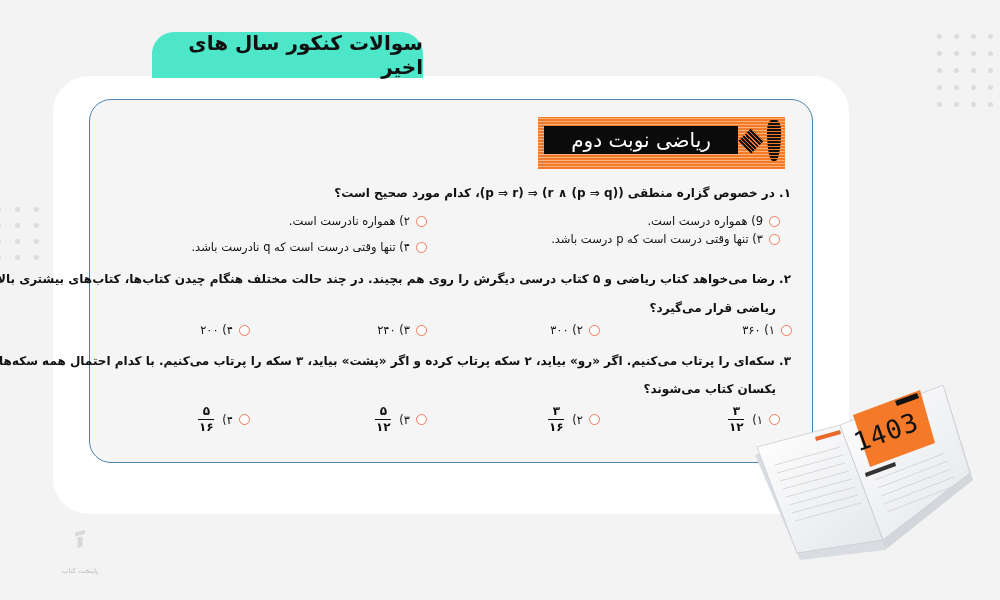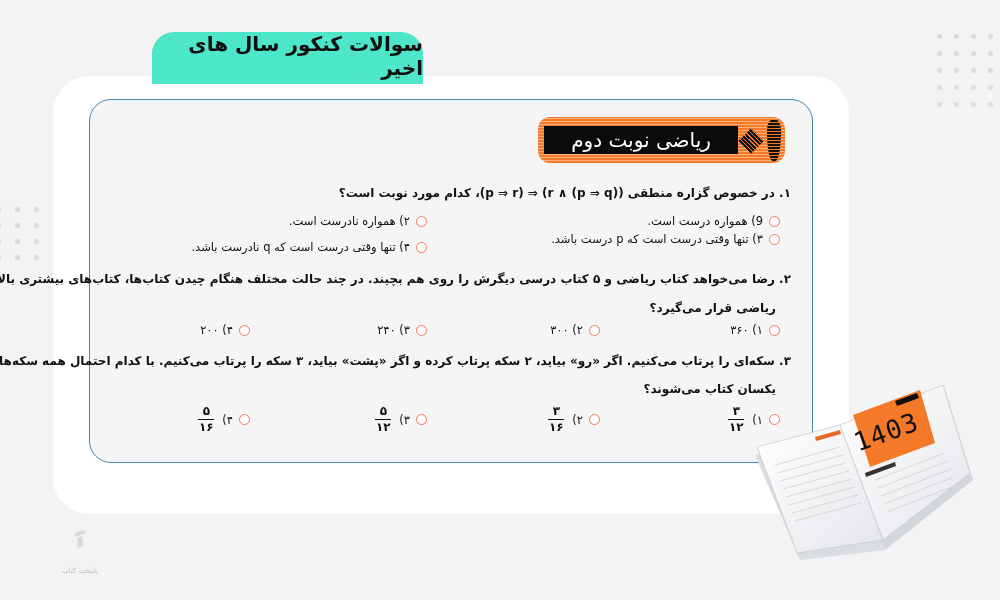--- a/index.html
+++ b/index.html
@@ -17,24 +17,24 @@
     .dots span {
       width: 5px; height: 5px; border-radius: 50%;
       background: #dcdcdc; display: block;
     }
     .dots-tr { left: 937px; top: 34px; grid-template-columns: repeat(4, 17px); grid-auto-rows: 17px; }
     .dots-l { left: -4px; top: 207px; grid-template-columns: repeat(3, 19px); grid-auto-rows: 16px; }
 
     .title-tab {
       position: absolute;
       left: 152px; top: 32px;
-      width: 271px; height: 52px;
+      width: 271px; height: 46px;
       background: #4de6c8;
       border-radius: 22px 22px 0 0;
-      display: flex; justify-content: center;
+      display: flex; align-items: center; justify-content: center;
       direction: rtl;
     }
     .title-tab span {
       font-size: 20px; font-weight: bold; color: #111;
       font-family: "DejaVu Sans", sans-serif;
     }
     .outer-card {
       position: absolute;
       left: 53px; top: 76px;
       width: 796px; height: 438px;
@@ -45,23 +45,23 @@
       position: absolute;
       left: 89px; top: 99px;
       width: 724px; height: 364px;
       background: #f5f5f6;
       border: 1.5px solid #4a86ad;
       border-radius: 22px;
     }
     .section-banner {
       position: absolute;
       left: 538px; top: 117px;
-      width: 247px; height: 46px;
+      width: 247px; height: 52px;
       background: repeating-linear-gradient(0deg, #f47a2a 0px, #f47a2a 2px, #f7b27a 2px, #f7b27a 3px);
-      display: flex; align-items: center; border-radius: 12px;
+      display: flex; align-items: center;
     }
     .banner-black {
       position: absolute;
       left: 6px; top: 9px;
       width: 194px; height: 28px;
       background: #0b0b0b;
       display: flex; align-items: center; justify-content: center;
       direction: rtl;
     }
     .banner-black span { color: #fff; font-size: 20px; font-family: "DejaVu Sans", sans-serif; }
@@ -168,21 +168,21 @@
 <div class="section-banner">
   <div class="banner-black">
     <span>ریاضی نوبت دوم</span>
   </div>
   <div class="banner-diamond"></div>
   <div class="banner-drop"></div>
 </div>
 
 <div class="q" style="right:209px; top:186px;">
   <span>۱.</span>
-  <span>در خصوص گزاره منطقی ((p ⇒ q) ∧ r) ⇒ (p ⇒ r)، کدام مورد نوبت است؟</span>
+  <span>در خصوص گزاره منطقی ((p ⇒ q) ∧ r) ⇒ (p ⇒ r)، کدام مورد صحیح است؟</span>
 </div>
 <div class="opt" style="right:220px; top:214px;">
   <span class="radio"></span>
   <span>9) همواره درست است.</span>
 </div>
 <div class="opt" style="right:573px; top:214px;text-align:right;">
   <span class="radio"></span>
   <span>۲) همواره نادرست است.</span>
 </div>
 <div class="opt" style="right:220px; top:232px;">
@@ -194,21 +194,21 @@
   <span>۴) تنها وقتی درست است که q نادرست باشد.</span>
 </div>
 
 <div class="q" style="right:209px; top:272px;">
   <span>۲.</span>
   <span>رضا می‌خواهد کتاب ریاضی و ۵ کتاب درسی دیگرش را روی هم بچیند. در چند حالت مختلف هنگام چیدن کتاب‌ها، کتاب‌های بیشتری بالای کتاب</span>
 </div>
 <div class="q" style="right:224px; top:301px;">
   <span>ریاضی قرار می‌گیرد؟</span>
 </div>
-<div class="opt" style="right:220px; top:323px;">
+<div class="opt" style="right:208px; top:323px;">
   <span class="radio"></span>
   <span>۱) ۳۶۰</span>
 </div>
 <div class="opt" style="right:400px; top:323px;">
   <span class="radio"></span>
   <span>۲) ۳۰۰</span>
 </div>
 <div class="opt" style="right:573px; top:323px;">
   <span class="radio"></span>
   <span>۳) ۲۴۰</span>

